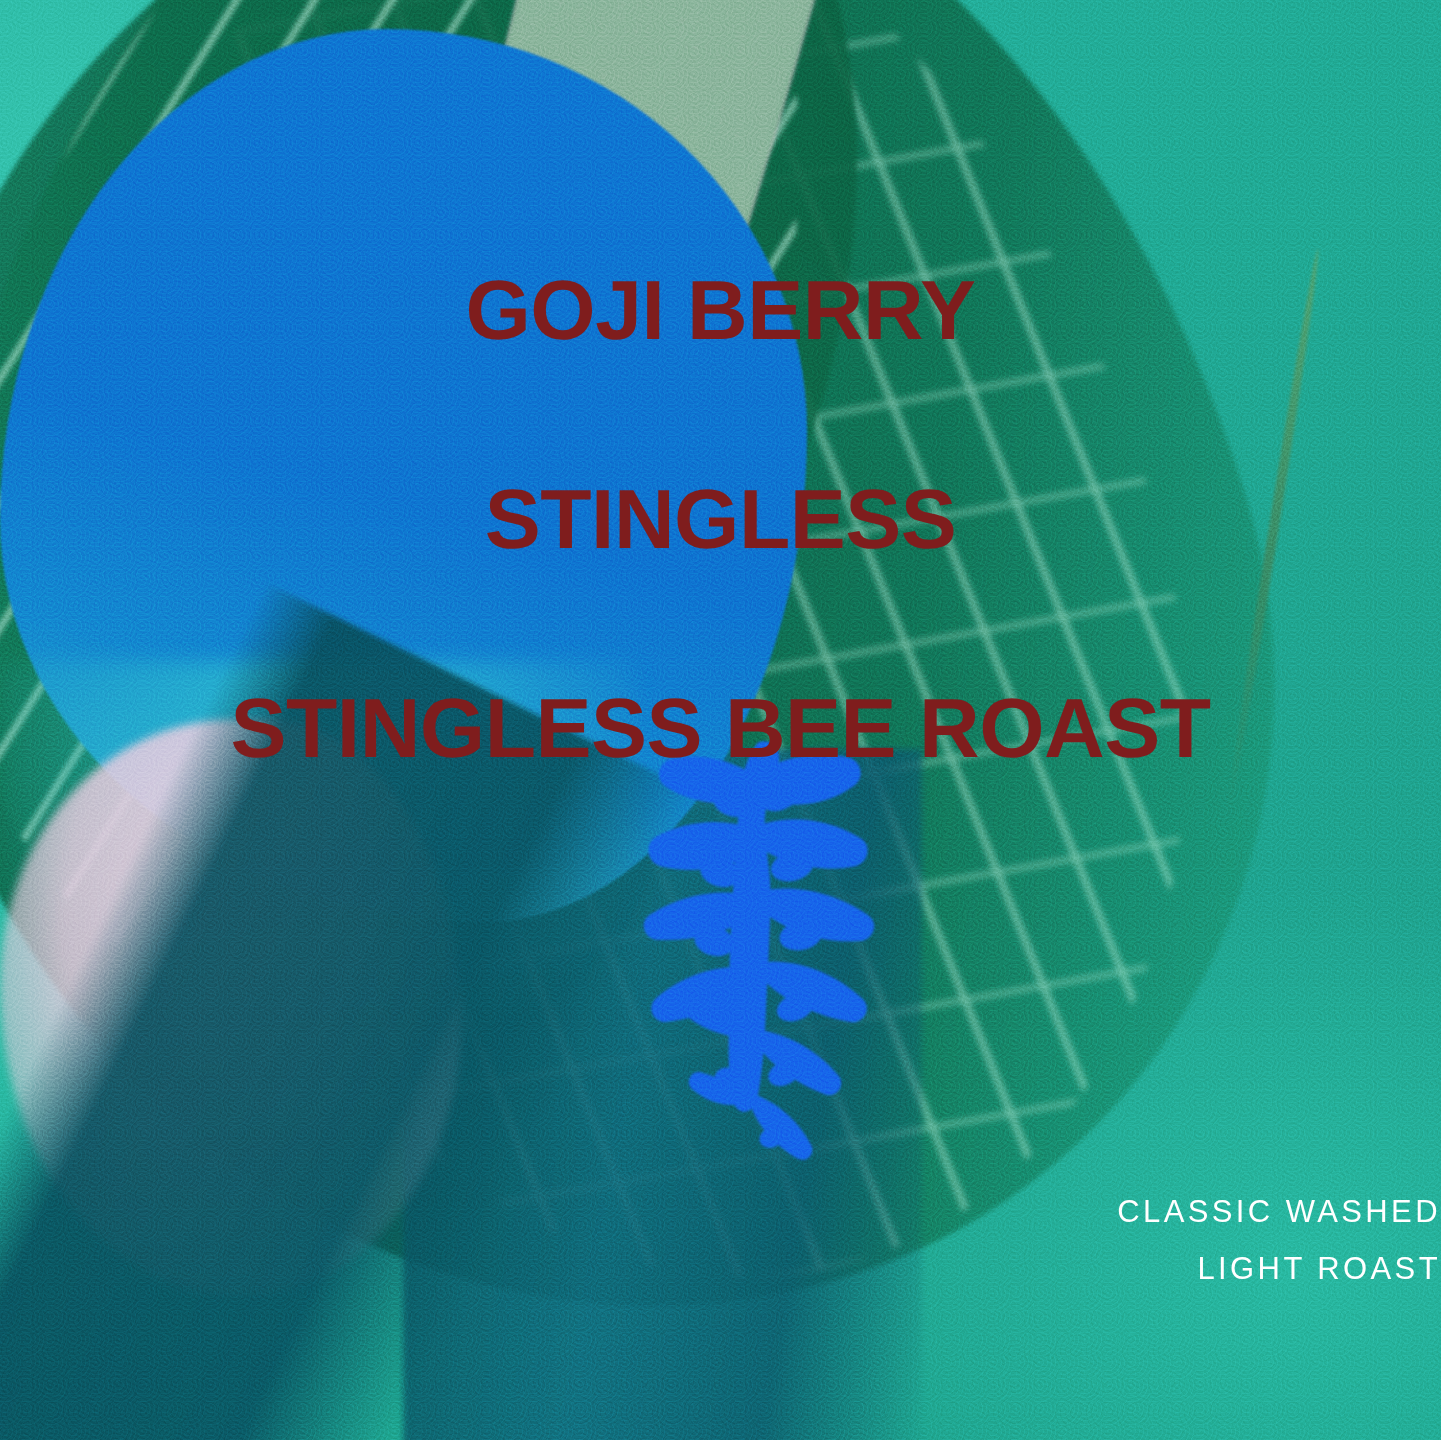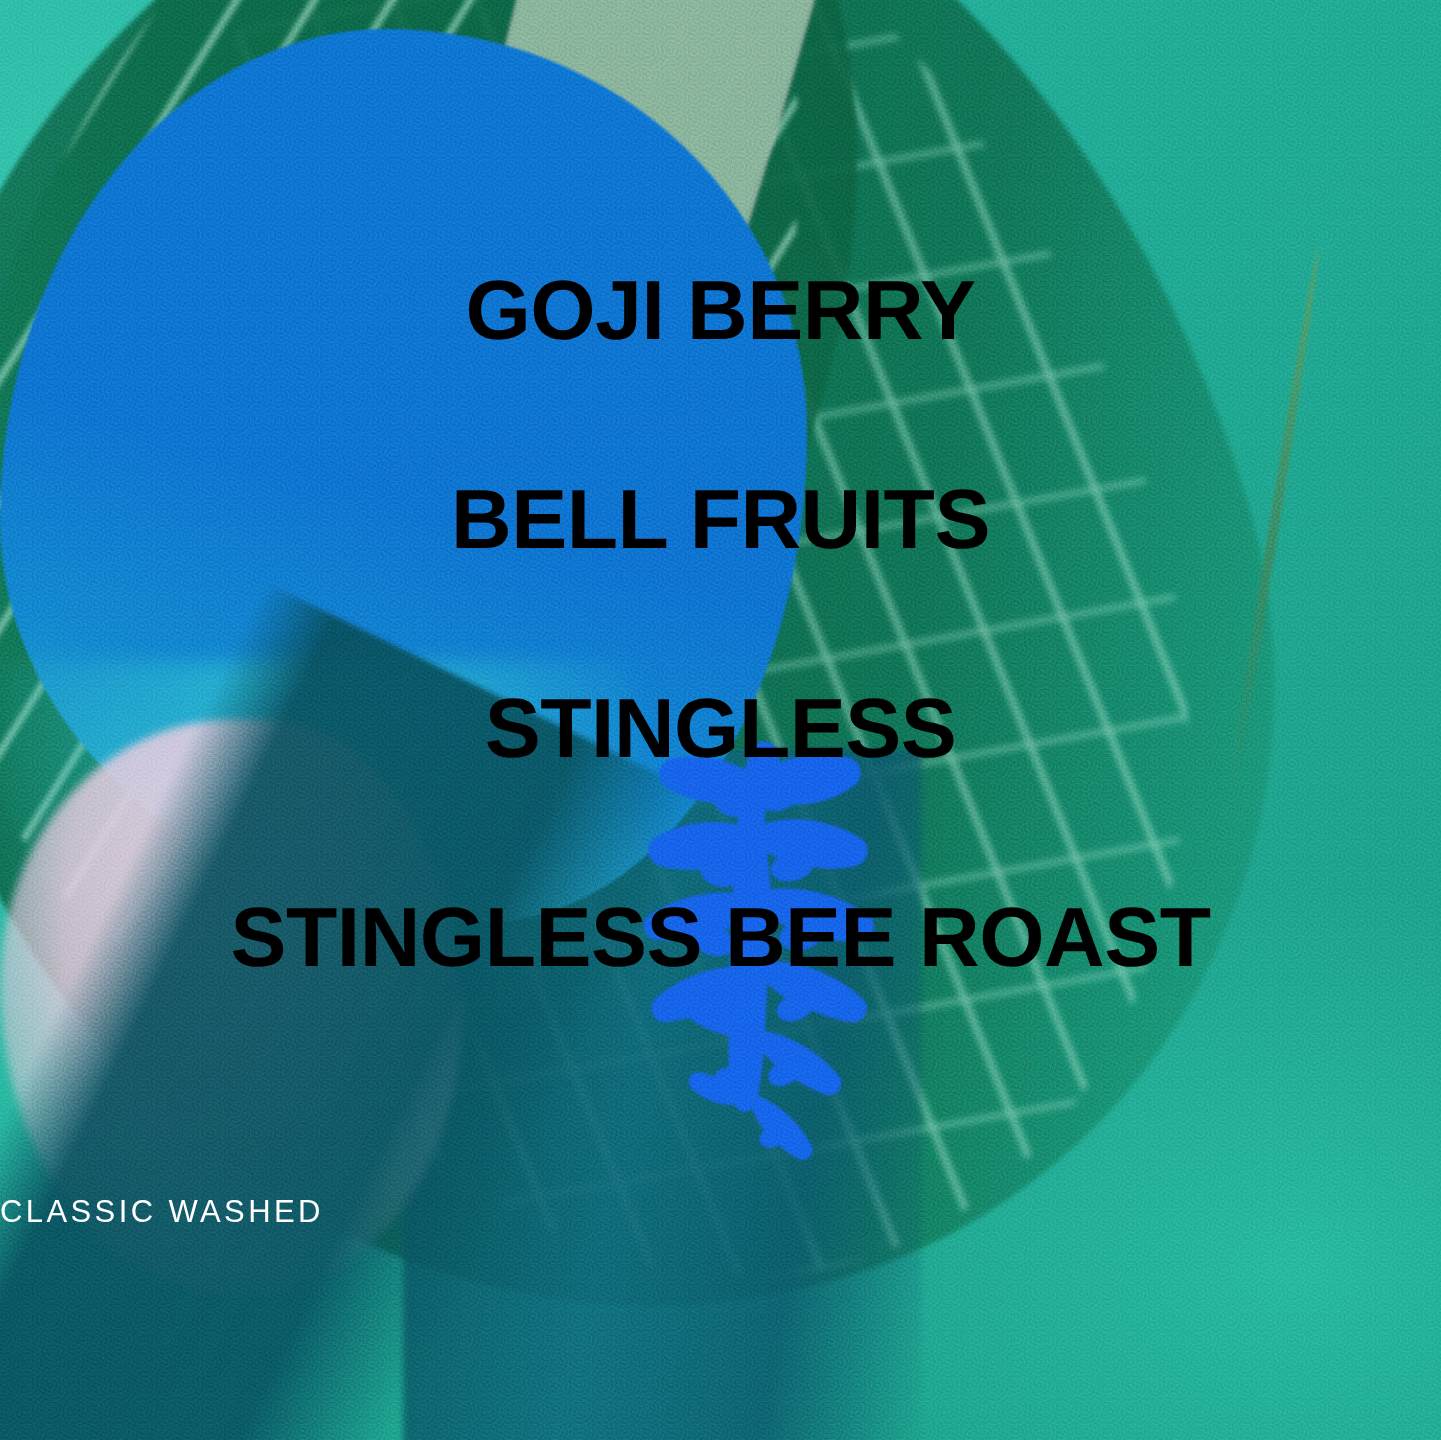--- a/index.html
+++ b/index.html
@@ -260,36 +260,36 @@
 
   
   #notes {
     position: absolute;
     left: 0; right: 0;
     top: 268px;
     text-align: center;
     z-index: 5;
   }
   .note {
-    color: #000000;
+    color: #7f1d1d;
     font-weight: 700;
     font-size: 84px;
     line-height: 1;
     letter-spacing: -0.5px;
     white-space: nowrap;
     margin: 0 0 125px 0;
     text-rendering: geometricPrecision;
   }
   .note:last-child { margin-bottom: 0; }
 
   #process {
     position: absolute;
     left: 0; right: 0;
     top: 1196px;
-    text-align: left;
+    text-align: right;
     z-index: 5;
   }
   .process-line {
     color: #ffffff;
     font-weight: 300;
     font-size: 31px;
     line-height: 1;
     letter-spacing: 3.4px;
     white-space: nowrap;
     margin: 0 0 26px 0;
@@ -346,22 +346,22 @@
         </g>
       </svg>
     </div>
 
     <div class="bg-layer" id="bg-grain"></div>
     <div class="bg-layer" id="bg-tint"></div>
   </div>
 
   <div id="notes">
     <div class="note">GOJI BERRY</div>
-    <div class="note">BELL FRUITS</div>
     <div class="note">STINGLESS</div>
     <div class="note">STINGLESS BEE ROAST</div>
   </div>
 
   <div id="process">
     <div class="process-line">CLASSIC WASHED</div>
+    <div class="process-line">LIGHT ROAST</div>
   </div>
 
 </div>
 
 </body></html>

